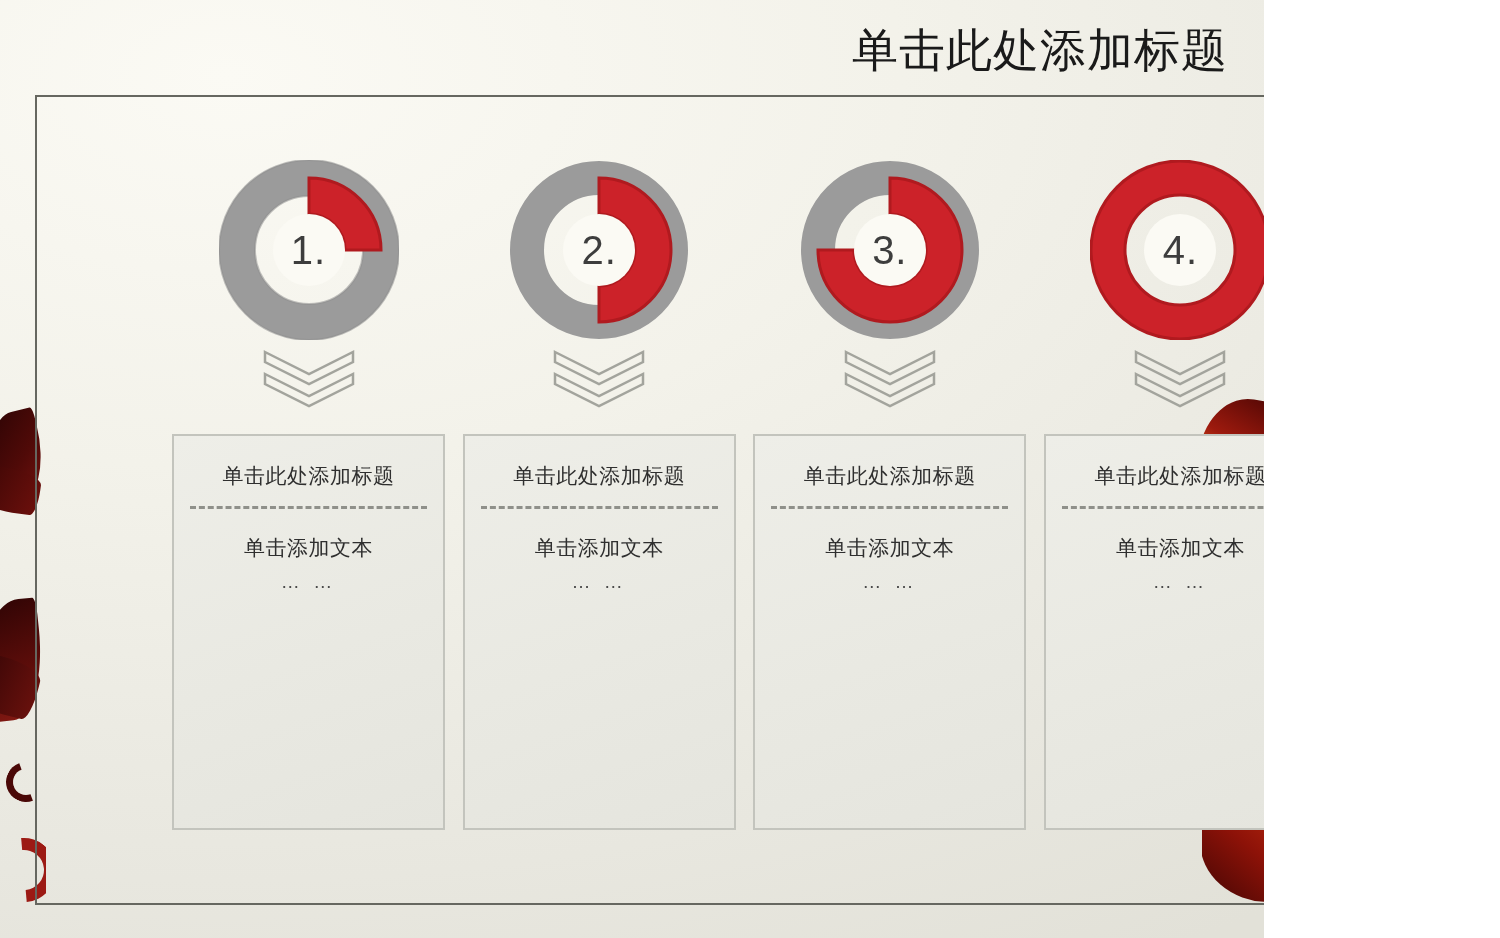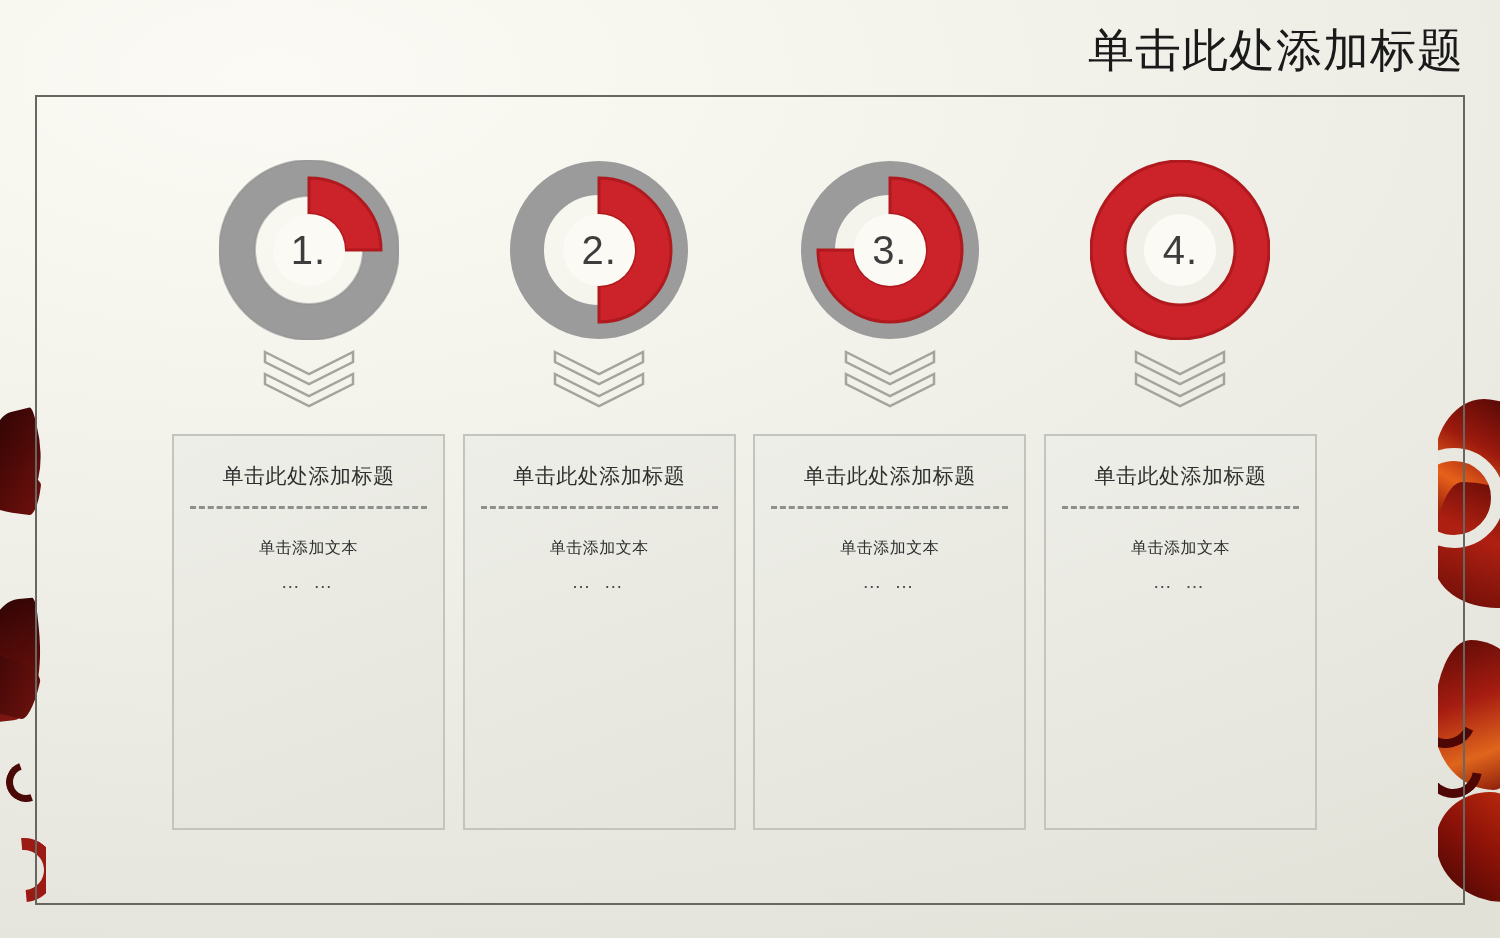--- a/index.html
+++ b/index.html
@@ -8,21 +8,21 @@
   }
   body {
     width: 1500px;
     height: 938px;
     overflow: hidden;
     font-family: "Liberation Sans", "DejaVu Sans", sans-serif;
   }
 
   #slide {
     position: relative;
-    width: 1500px;
+    width: 1264px;
     height: 938px;
     background:
       radial-gradient(ellipse 140% 110% at 18% 8%, #fbfaf4 0%, #f3f2ea 38%, #e8e7df 78%, #e2e1d8 100%);
     overflow: hidden;
   }
 
   
   .ornament {
     position: absolute;
     top: 390px;
@@ -220,21 +220,21 @@
     line-height: 28px;
     letter-spacing: 0.5px;
   }
   .card-divider {
     margin: 16px 2px 0 2px;
     border-top: 3px dashed #8f908a;
     height: 0;
   }
   .card-body {
     margin-top: 24px;
-    font-size: 16px;
+    font-size: 21px;
     color: #2f2f2f;
     line-height: 30px;
     letter-spacing: 0.5px;
   }
   .card-ellipsis {
     margin-top: 8px;
     font-size: 19px;
     color: #4a4a4a;
     letter-spacing: 4px;
   }

